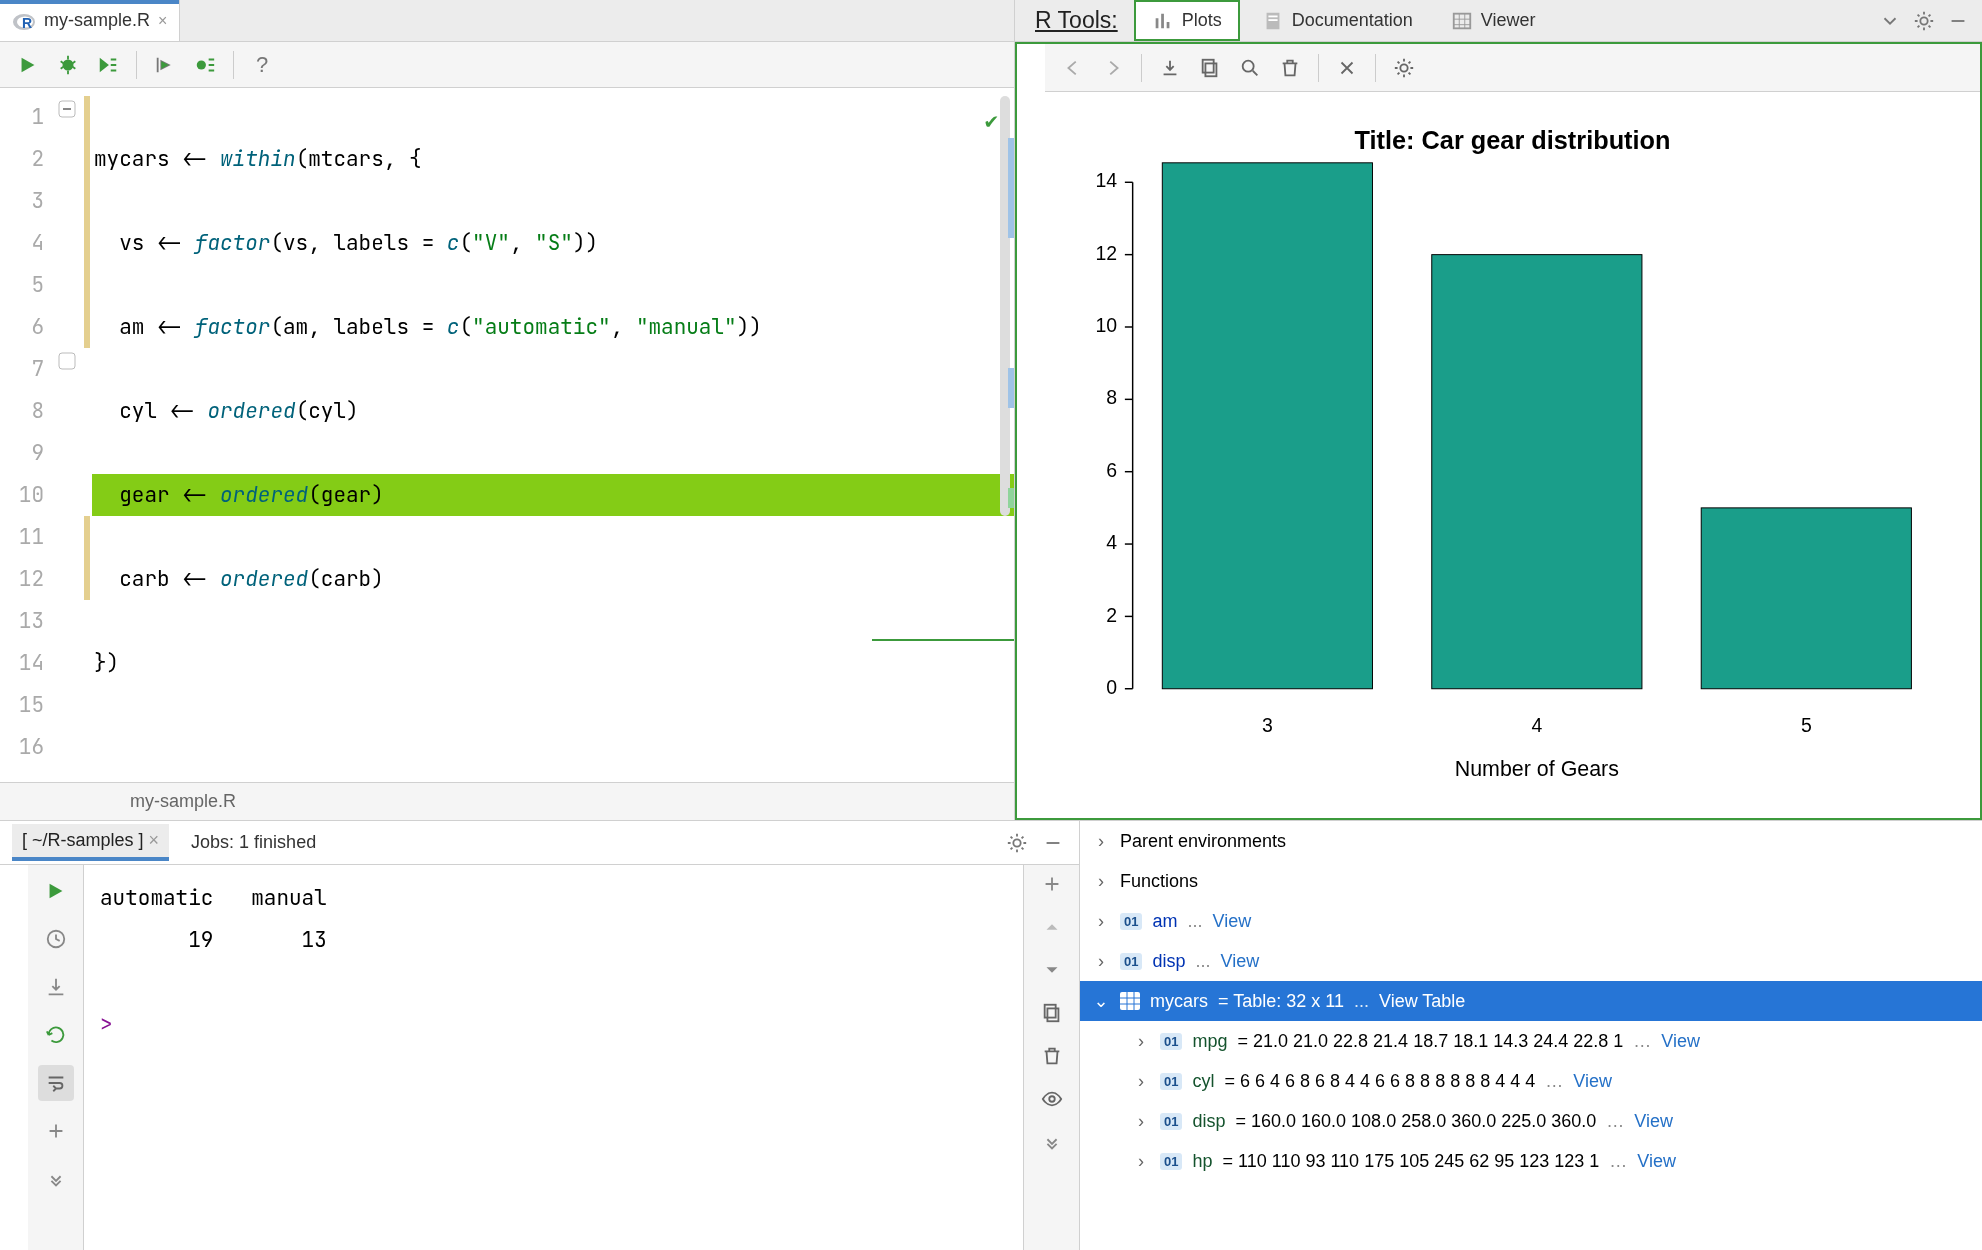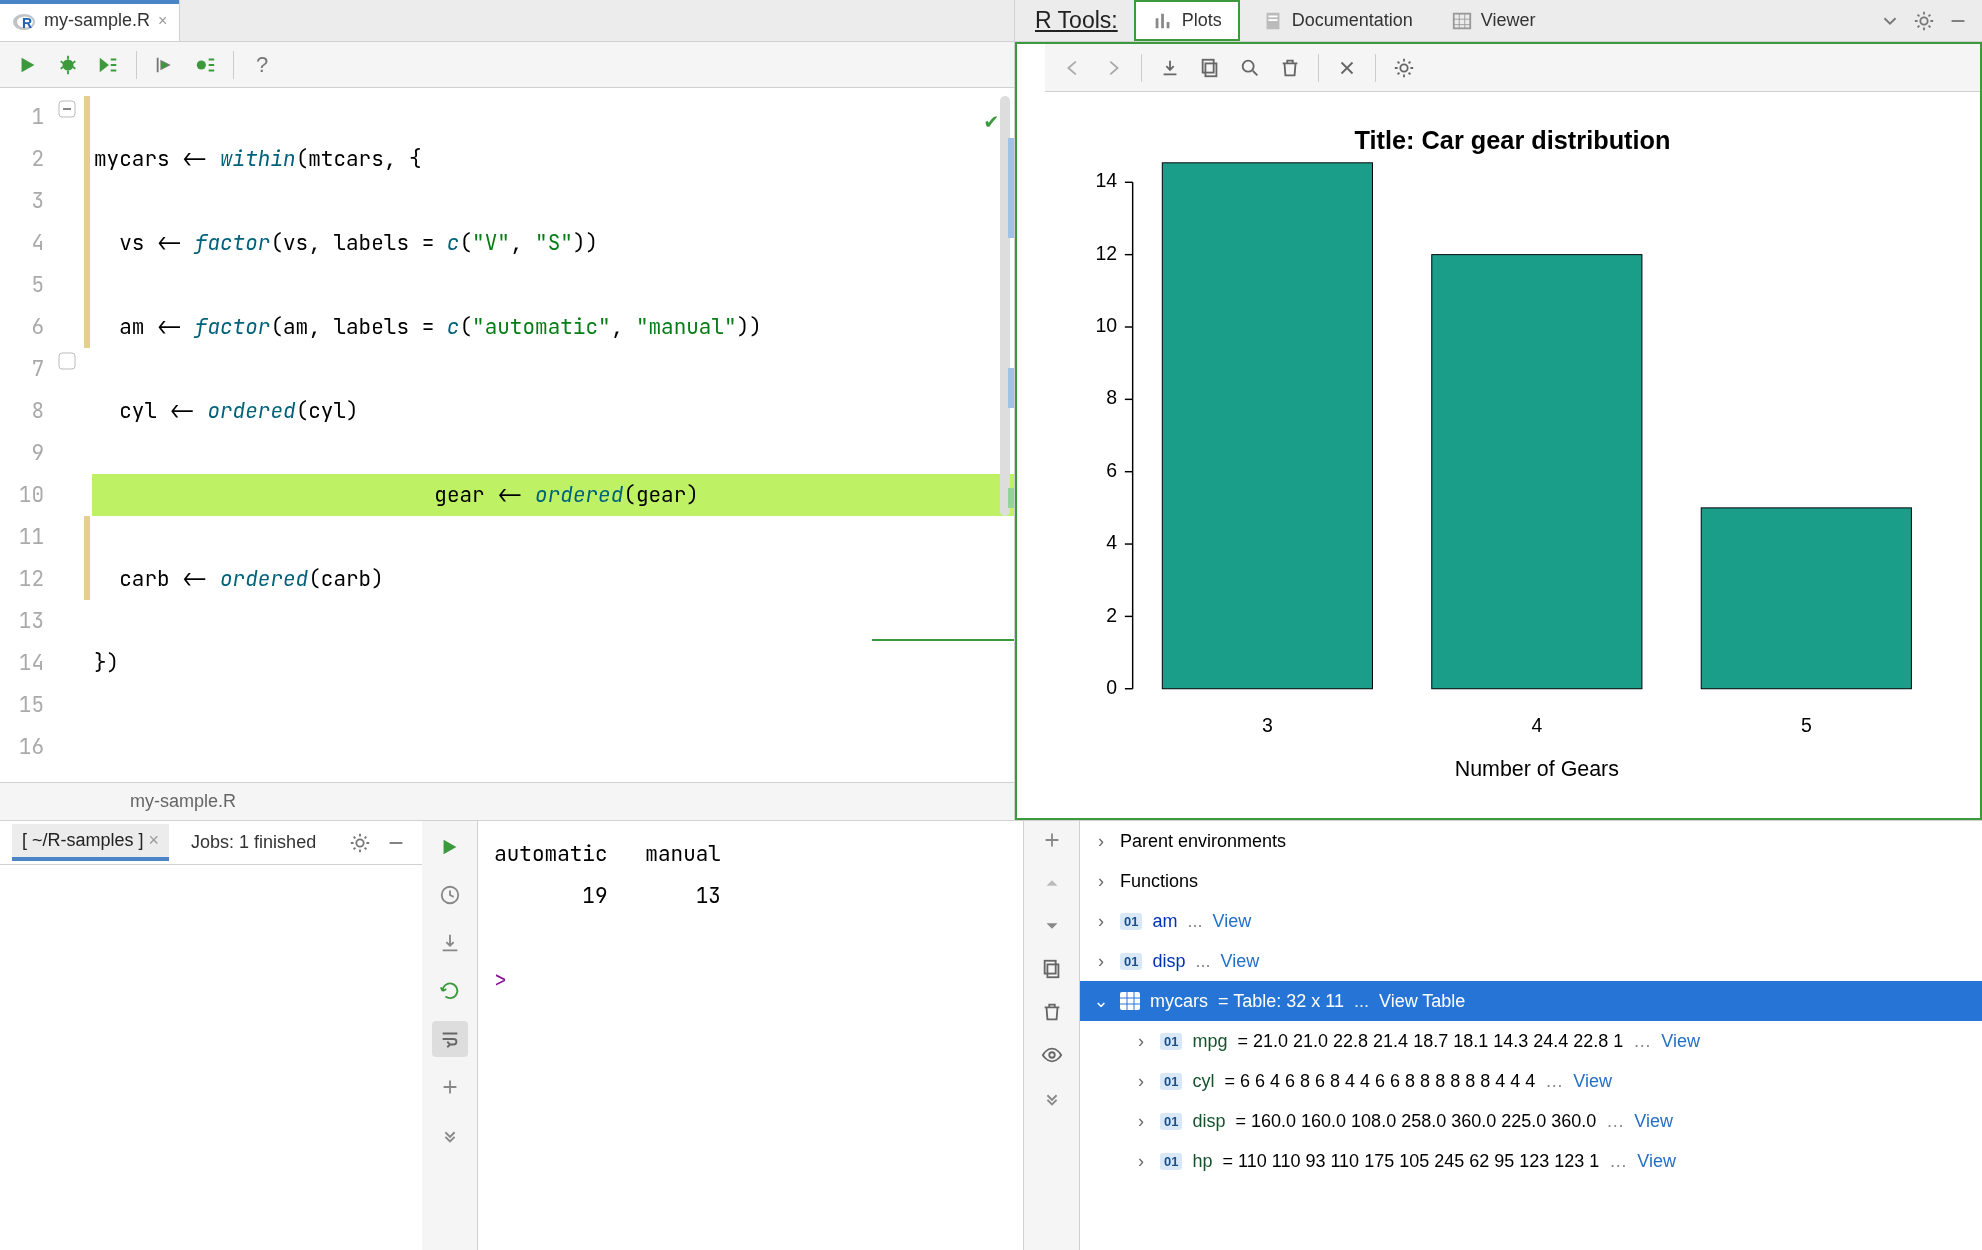--- a/index.html
+++ b/index.html
@@ -25,21 +25,21 @@
 
 
 .editor-body { flex:1; display:flex; font-family: "JetBrains Mono","Consolas",monospace; font-size: 21px; overflow:hidden; position:relative; }
 .gutter { width: 54px; text-align: right; padding: 8px 10px 8px 0; color: #aaa; background: #fff; line-height: 42px; }
 .gutter div { height:42px; }
 .fold-strip { width: 28px; background:#fff; position:relative; }
 .change-strip { width: 10px; background:#fff; }
 .change-strip .cm { width:6px; margin-left:2px; background:#e4cf8f; position:absolute; }
 .code { flex:1; padding: 8px 0; line-height:42px; white-space: pre; position:relative; }
 .codeline { height:42px; padding-left: 2px; }
-.codeline.hl { background:#bef264;text-align:center; }
+.codeline.hl { background:#84cc16; }
 .fn { color:#00627a; font-style:italic; }
 .str { color:#067d17; }
 .op { color:#000; }
 .check-icon { position:absolute; top:12px; right:16px; color:#3c9a3c; font-size:22px; }
 .arrow-out { position:absolute; top: 540px; left: 780px; }
 
 
 .status-path { height: 38px; background:#f5f5f5; border-top:1px solid #d0d0d0; padding: 0 16px 0 130px; color:#666; font-size:18px; display:flex; align-items:center; }
 
 
@@ -50,29 +50,29 @@
 .rtools-spacer { flex:1; }
 .rtool-btn { width:28px; height:28px; display:flex; align-items:center; justify-content:center; color:#666; }
 
 
 .plot-frame { flex:1; border:2px solid #3c9a3c; display:flex; flex-direction:column;padding-left:28px; }
 .plot-toolbar { height: 48px; background:#f5f5f5; border-bottom:1px solid #d0d0d0; display:flex; align-items:center; padding:0 10px; gap:4px; }
 .plot-area { flex:1; background:#fff; position:relative; }
 
 
 .bottom-area { height: 430px; display:flex; border-top:1px solid #d0d0d0; }
-.console-pane { width: 1080px; display:flex; flex-direction:row; border-right:1px solid #d0d0d0; }
+.console-pane { width: 1080px; display:flex; flex-direction:column; border-right:1px solid #d0d0d0; }
 .env-pane { flex:1; display:flex; flex-direction:column; }
 
 .console-tabbar { height: 44px; background:#fff; border-bottom:1px solid #d0d0d0; display:flex; align-items:center; padding:0 12px; gap: 8px; }
 .console-tab-active { background:#ececec; border-bottom:4px solid #4a86c7; padding:6px 10px; font-size:18px; color:#222; }
 .console-tab { padding:6px 14px; font-size:18px; color:#333; }
 .console-tabbar .spacer { flex:1; }
 
-.console-body { flex:1; display:flex; }
+.console-body { flex:1; display:flex;margin-left:28px; }
 .console-left-strip { width: 56px; background:#f5f5f5; border-right:1px solid #d0d0d0; display:flex; flex-direction:column; align-items:center; padding-top:8px; gap:12px; }
 .console-left-strip .sbtn { width:36px; height:36px; display:flex; align-items:center; justify-content:center; }
 .console-left-strip .sbtn.active { background:#ddd; border-radius:4px; }
 .console-text { flex:1; font-family:"JetBrains Mono","Consolas",monospace; font-size:21px; padding:12px 16px; line-height:42px; white-space:pre; color:#000; position:relative; }
 .console-text .prompt { color:#871094; }
 .console-right-strip { width: 56px; background:#f5f5f5; border-left:1px solid #d0d0d0; display:flex; flex-direction:column; align-items:center; padding-top:8px; gap:18px; }
 
 
 .env-tree { flex:1; overflow:hidden; font-size:18px; }
 .env-row { display:flex; align-items:center; height:40px; padding: 0 12px; gap:10px; }

